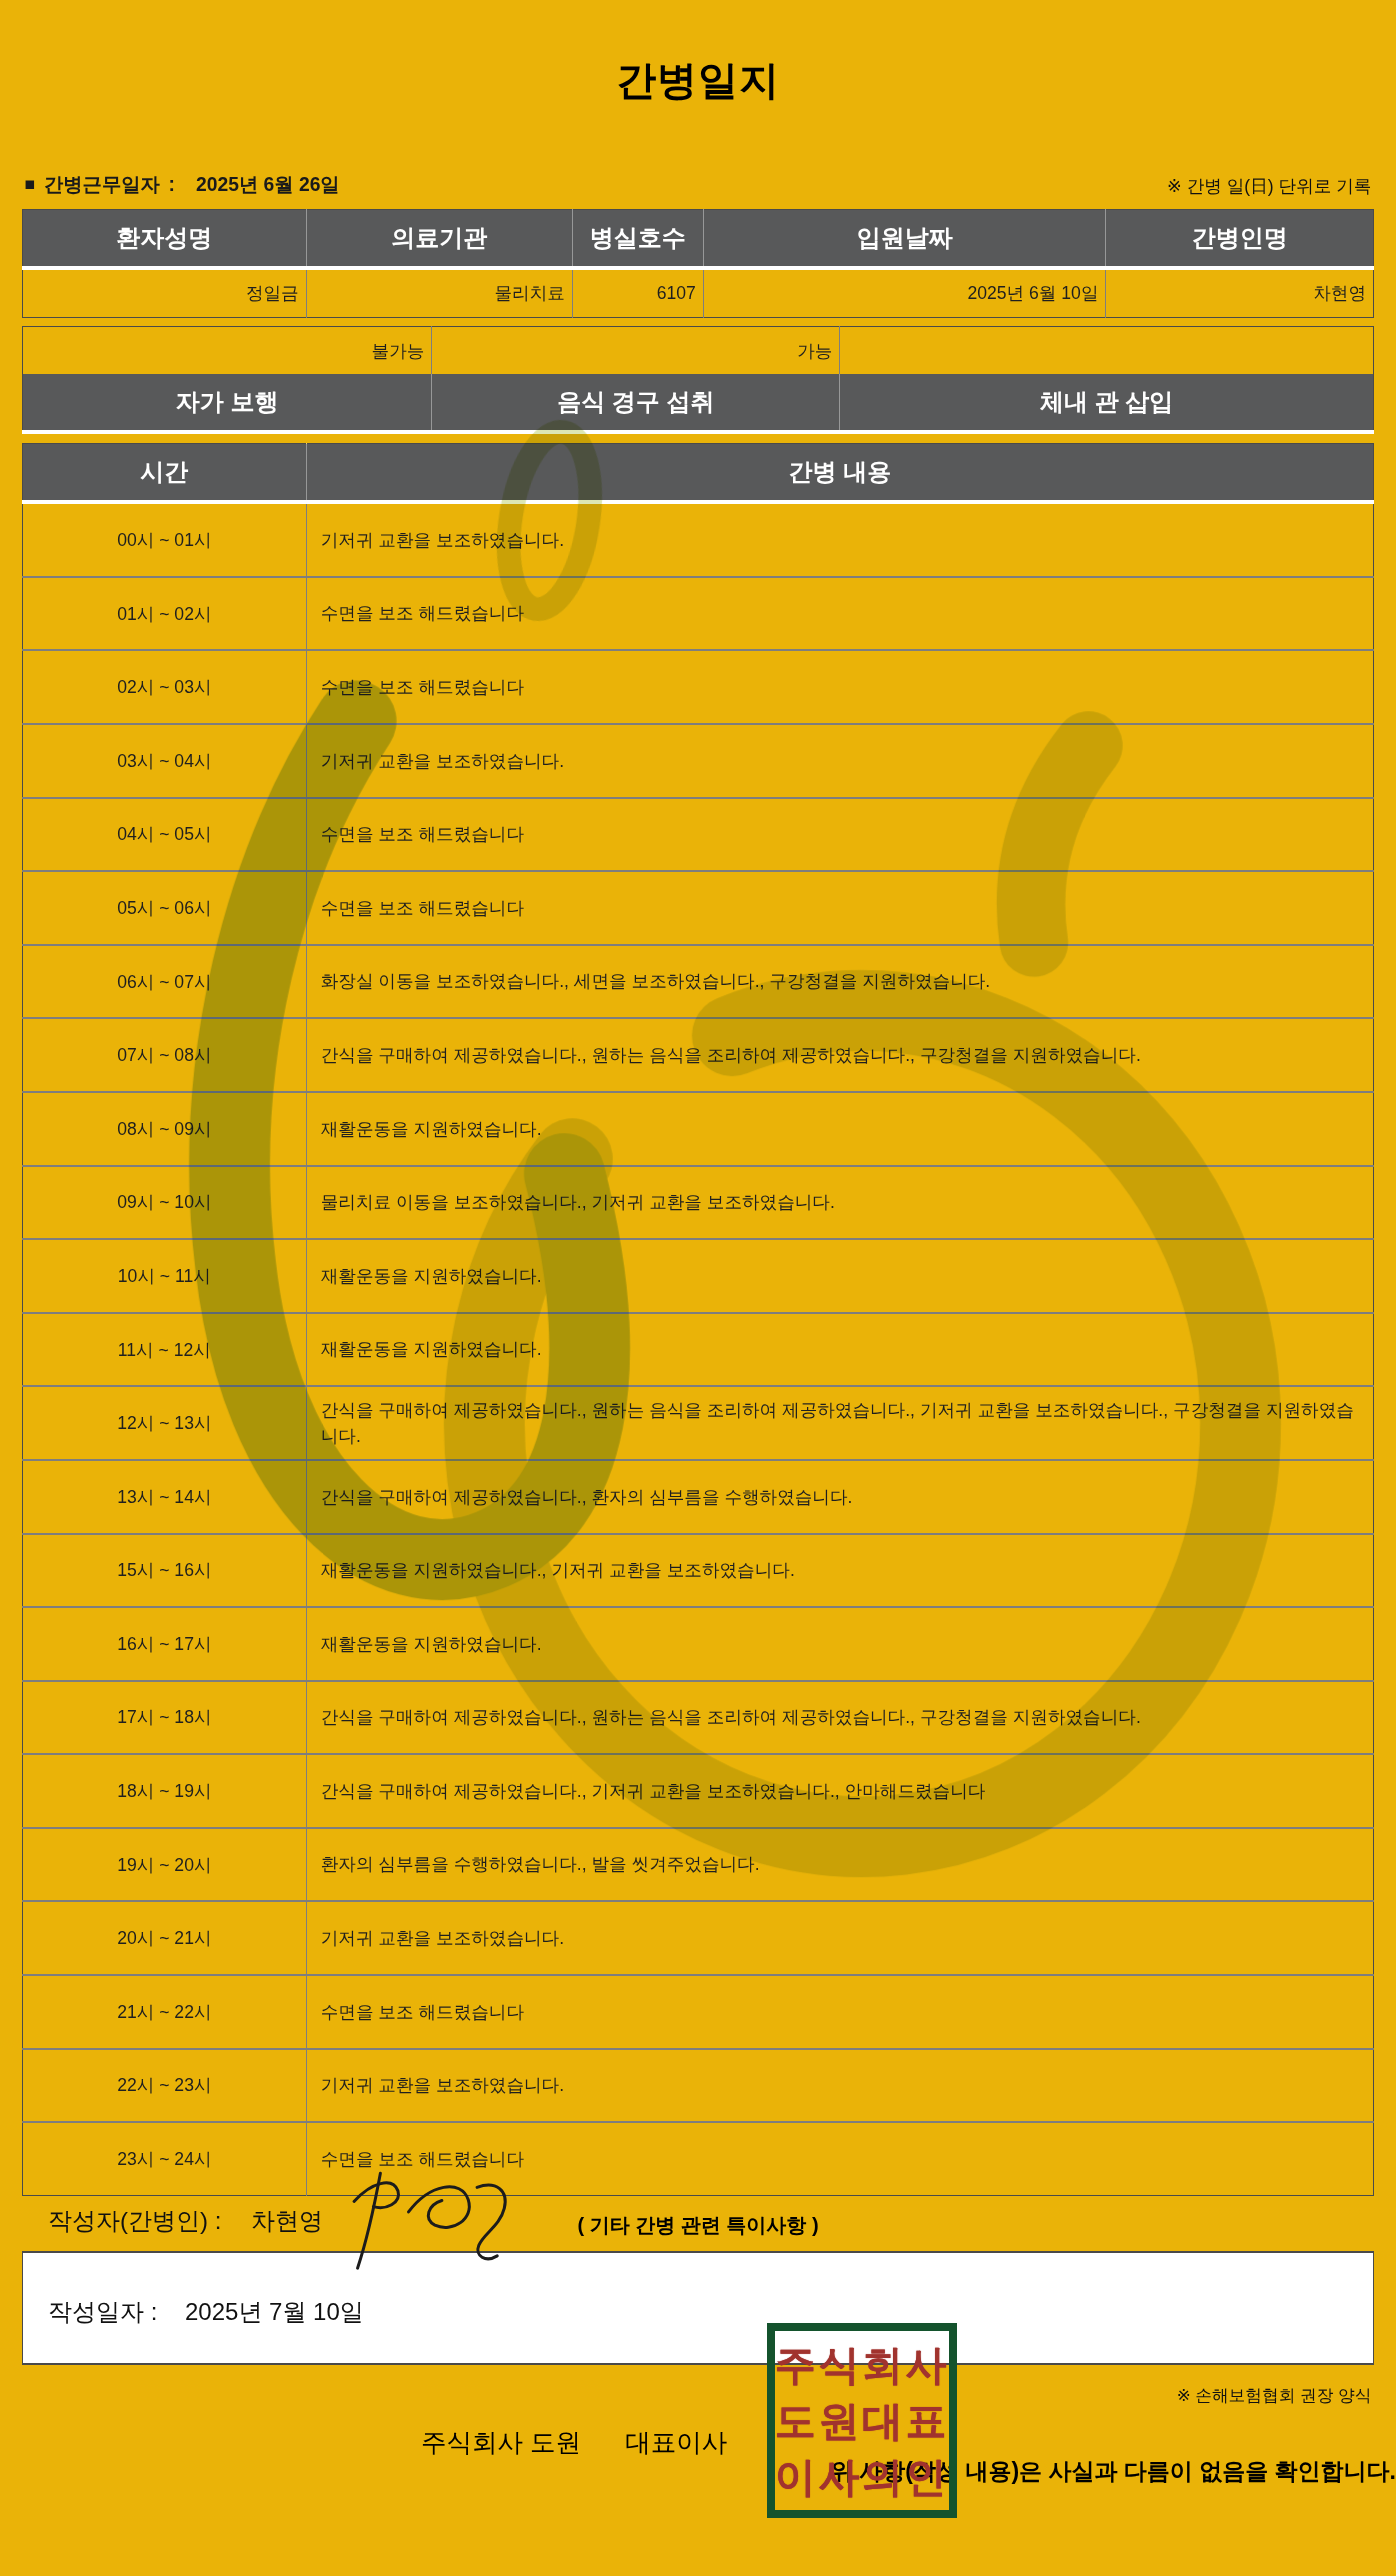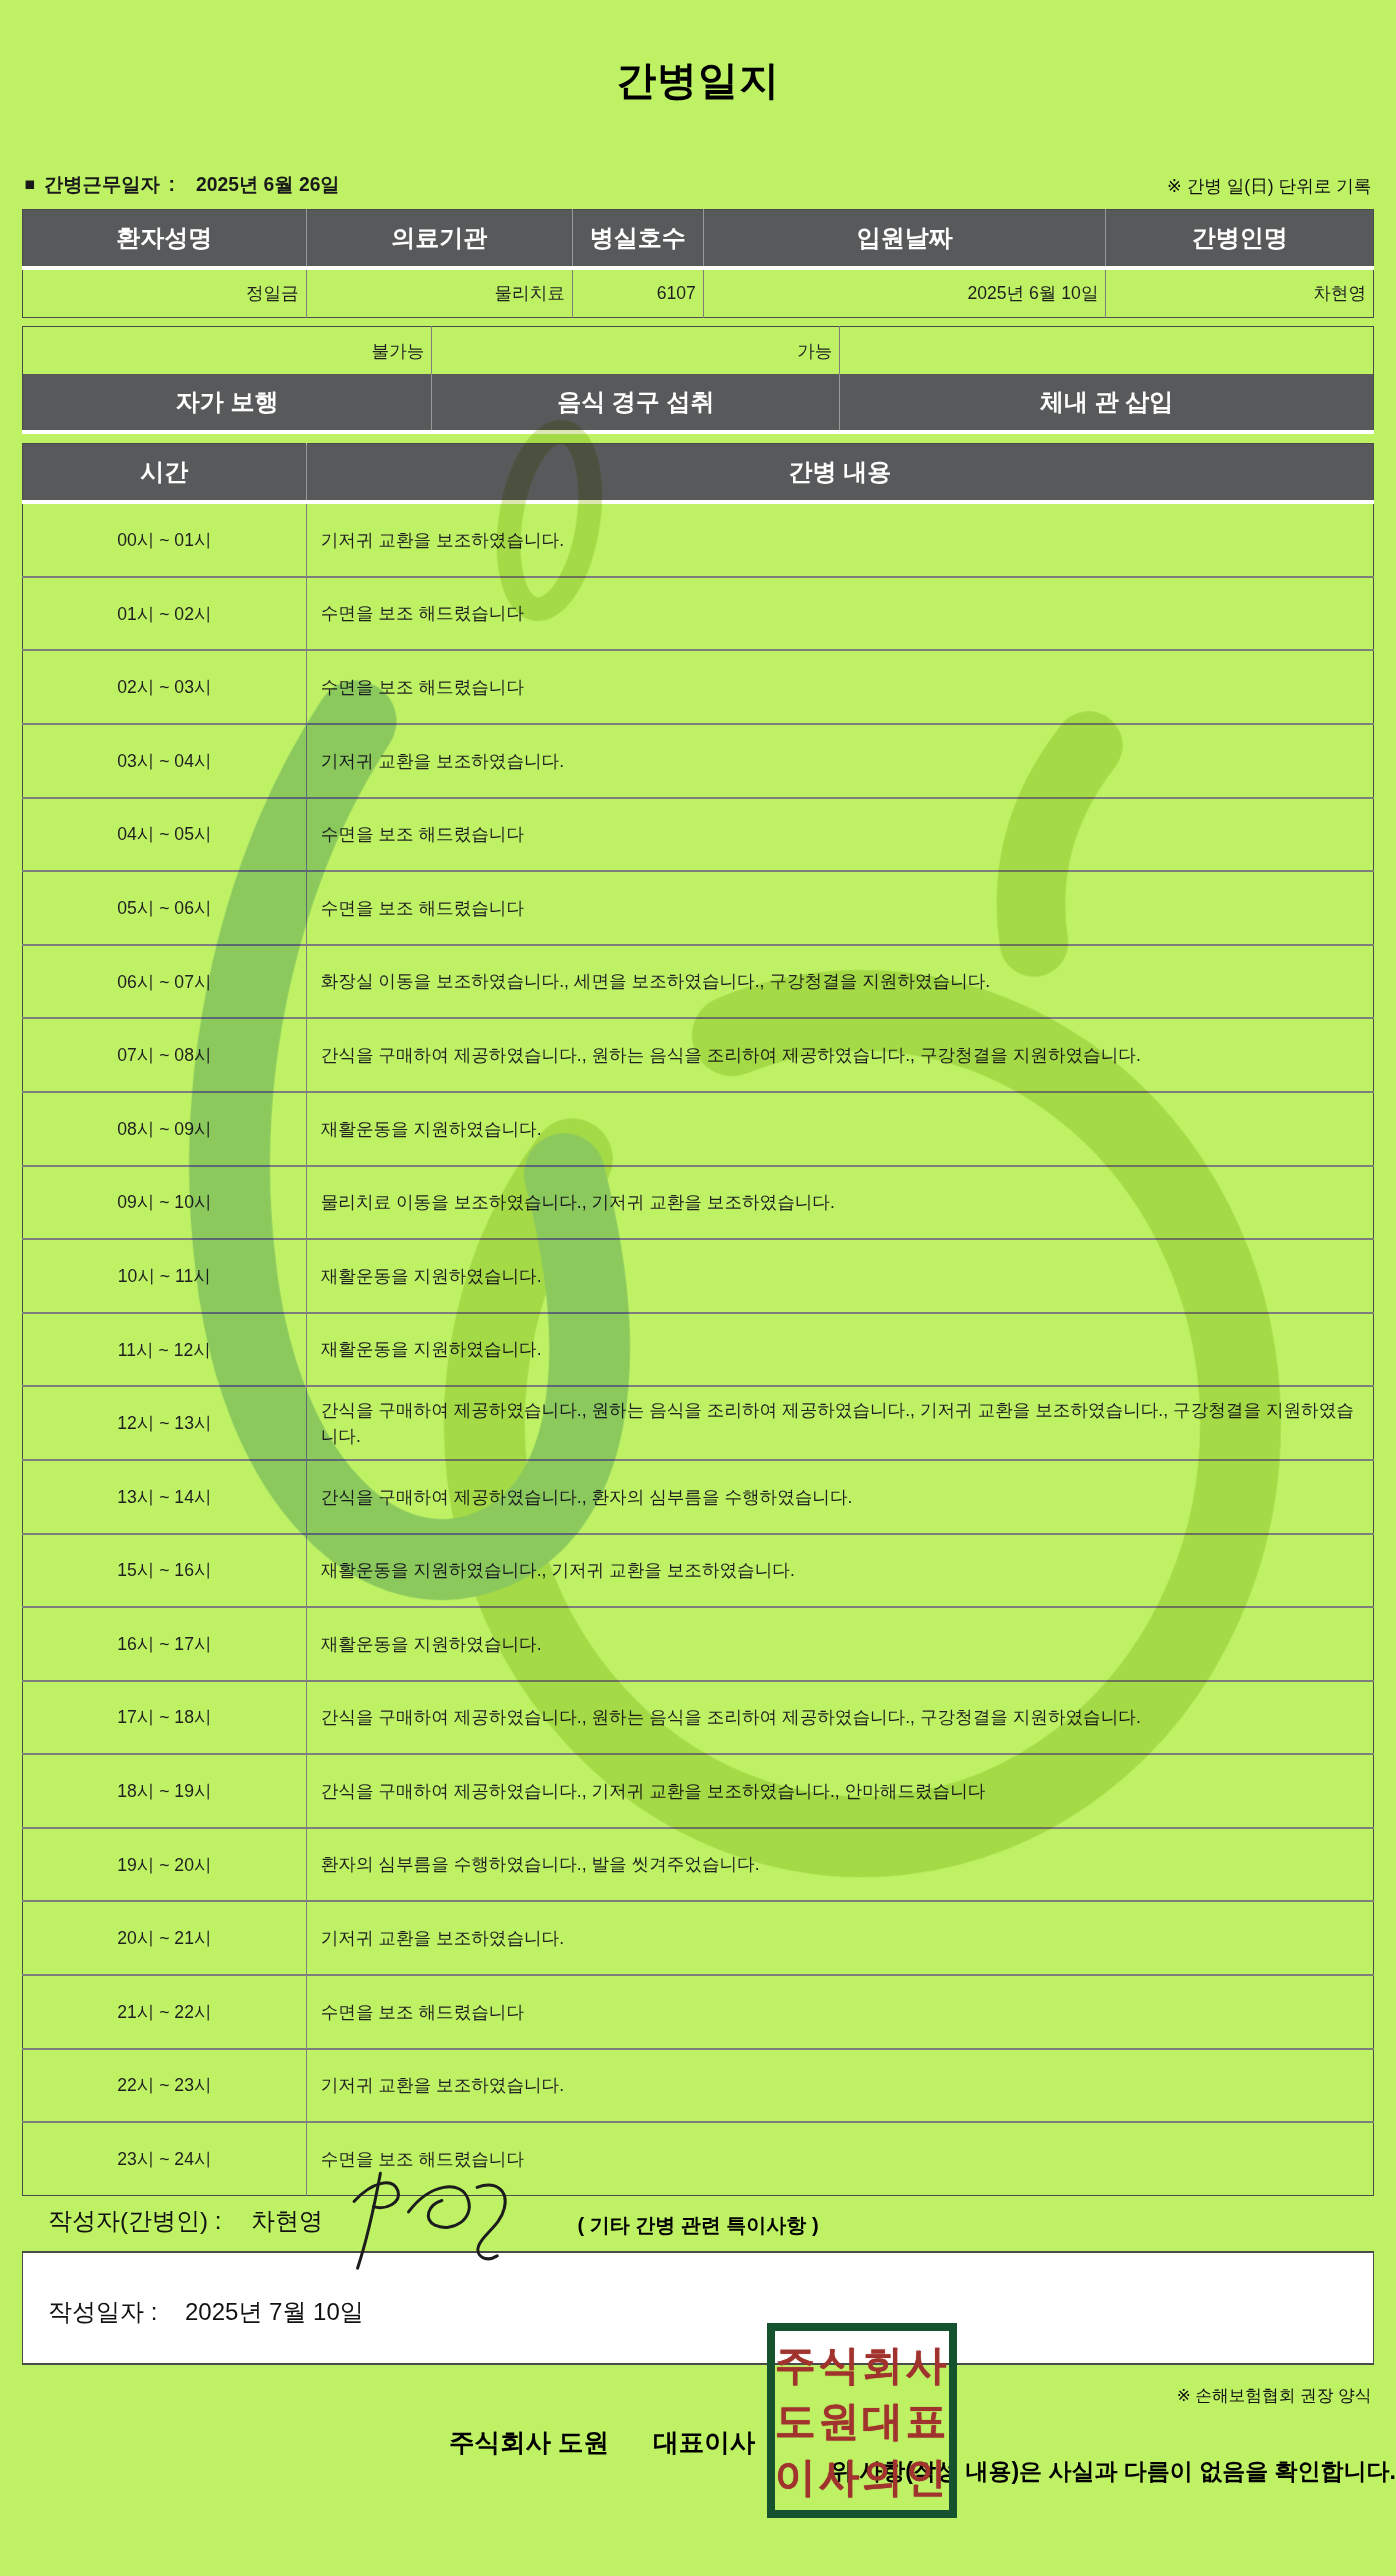--- a/index.html
+++ b/index.html
@@ -1,17 +1,17 @@
 <!DOCTYPE html>
 <html style="font-size:14px"><head>
 <meta charset="utf-8">
 <style>
   html,body{margin:0;padding:0;background:#ffffff;}
   .page{
-    position:relative;width:1396px;height:2576px;background:#bef264;
+    position:relative;width:1396px;height:2576px;background:#eab308;
     font-family:"Liberation Sans","DejaVu Sans",sans-serif;color:#1a1a1a;
     overflow:hidden;
   }
   .doc-title{padding-top:53px;text-align:center;font-size:40px;font-weight:bold;letter-spacing:0.9px;color:#000;}
   .date-row{display:flex;justify-content:space-between;align-items:flex-end;margin:63px 24.6px 10.6px 24.6px;}
   .date-left{font-size:19.3px;font-weight:600;display:flex;align-items:center;gap:8.8px;}
   .date-left .bullet{font-size:17.6px;line-height:1;}
   .date-left .val{margin-left:12.3px;font-weight:600;}
   .date-right{font-size:17.6px;font-weight:400;color:#111;}
 
@@ -32,21 +32,21 @@
   .notes-title{margin-top:16px;text-align:center;font-size:20px;font-weight:bold;color:#000;}
   .notes-box{margin:12.3px 22px 0 22px;height:114px;border:1.8px solid #4a4a4a;border-top-width:2.6px;border-bottom-width:2.6px;background:#fff;font-size:17.6px;padding:7px;box-sizing:border-box;}
   .form-note{margin:19.3px 24.6px 0 0;text-align:right;font-size:16.7px;color:#111;}
   .confirmation{margin-top:49px;text-align:right;font-size:23px;font-weight:bold;color:#000;}
 
   .writer-row{position:absolute;left:48px;top:2205px;font-size:24px;color:#111;}
   .writer-row .name{margin-left:23px;}
   .sig{position:absolute;left:345px;top:2161px;}
   .date2-row{position:absolute;left:48px;top:2296px;font-size:24px;color:#111;}
   .date2-row .val{margin-left:21px;}
-  .company-row{position:absolute;left:449px;top:2425px;font-size:25.5px;font-weight:bold;color:#000;}
+  .company-row{position:absolute;left:421px;top:2425px;font-size:25.5px;font-weight:normal;color:#000;}
   .company-row .role{margin-left:37px;}
 
   .stamp{
     position:absolute;left:767px;top:2323px;width:190px;height:195px;box-sizing:border-box;
     border:8px solid #14532d;display:flex;flex-direction:column;justify-content:center;align-items:center;
     color:#a1332e;font-weight:bold;text-shadow:0 0 0.9px #a1332e;filter:blur(0.3px);
   }
   .stamp .line{font-size:41px;line-height:56px;letter-spacing:2.6px;white-space:nowrap;}
 
   .watermark{position:absolute;left:0;top:0;width:1396px;height:2576px;z-index:5;pointer-events:none;mix-blend-mode:multiply;}

